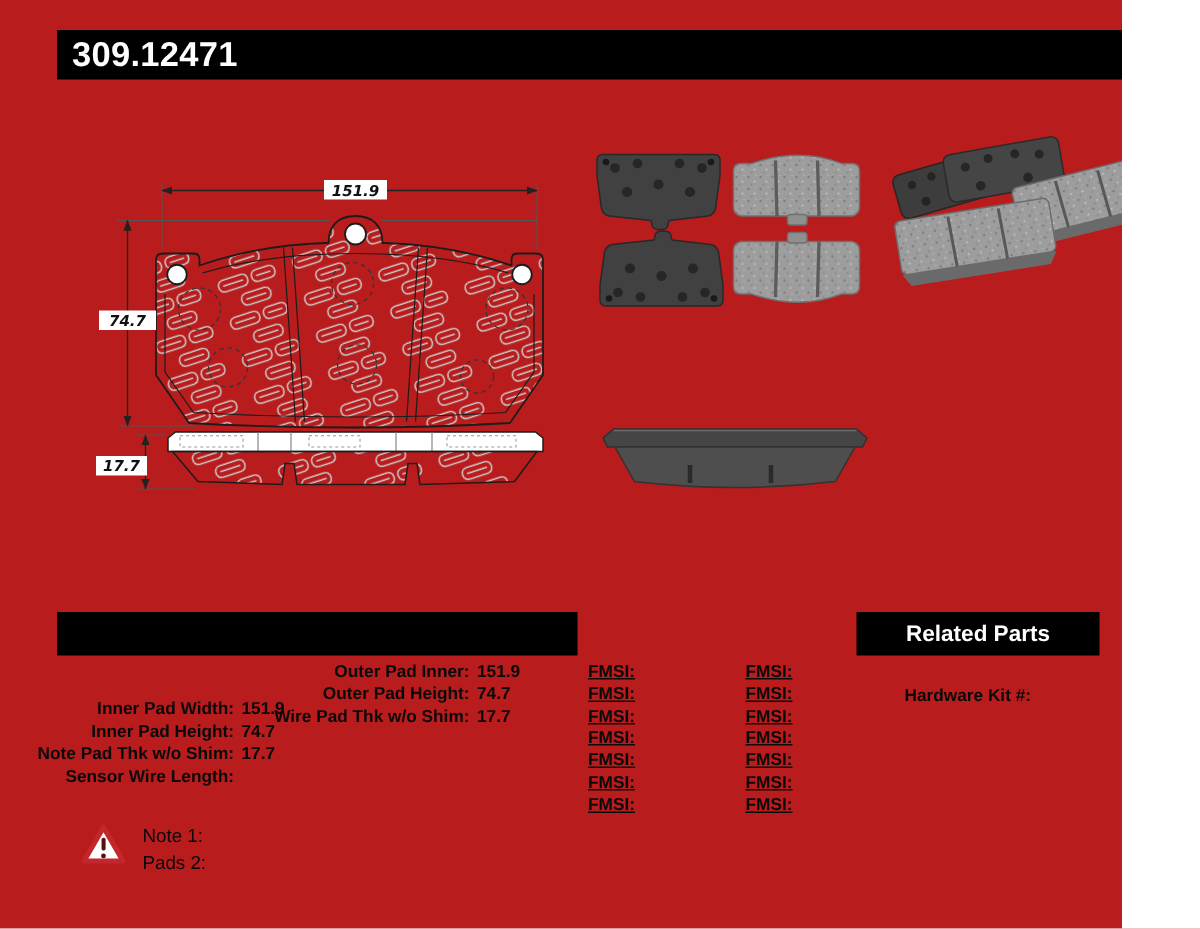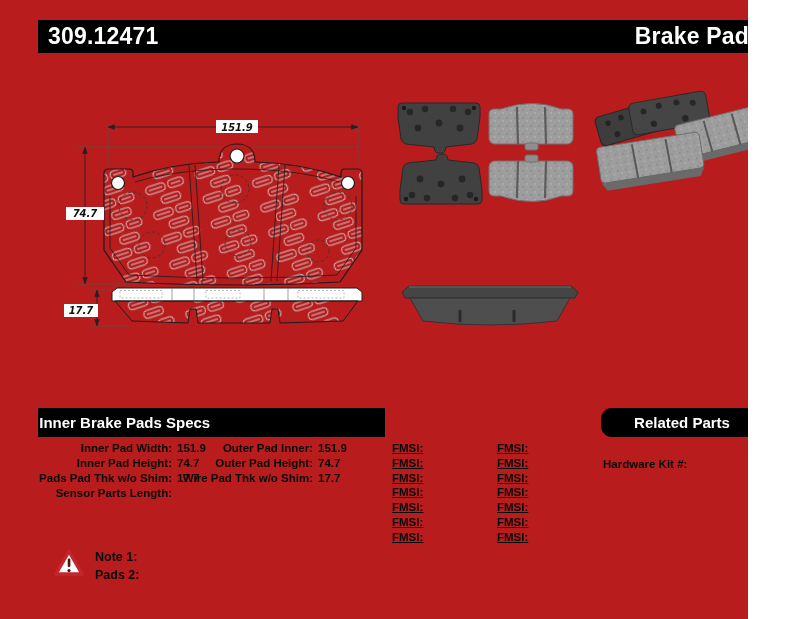--- a/index.html
+++ b/index.html
@@ -13,44 +13,44 @@
   .topbar { left:38px; top:20px; width:725px; height:33px; background:#000;
             color:#fff; display:flex; justify-content:space-between; align-items:center;
             font-weight:bold; font-size:23px; padding:0 14px 0 10px; letter-spacing:.2px; }
 
   
   .th-bar { top:408px; height:29px; background:#000; color:#fff; font-weight:bold;
             font-size:15px; line-height:29px; text-align:center; }
   .bar-specs   { left:38px;  width:347px; display:flex; }
   .bar-specs span { width:50%; }
   .bar-fmsi    { left:390px; width:206px; }
-  .bar-related { left:601px; width:162px;border-radius:11px; }
+  .bar-related { left:571px; width:162px; }
 
   
   .spec-col { top:442px; }
-  .inner-col { left:48px; }
+  .inner-col { left:32px;margin-top:25px; }
   .outer-col { left:180px; }
   .spec-row { display:flex; height:15px; align-items:baseline;
               font-size:11.5px; font-weight:bold; white-space:nowrap; }
   .spec-label { width:124px; display:flex; justify-content:flex-end; }
   .outer-col .spec-label { width:133px; }
   .spec-value { margin-left:5px; }
 
   
   .fmsi-col { left:392px; top:442px; }
   .fmsi-row { display:flex; height:14.8px; font-size:11.5px; font-weight:bold;text-decoration:underline; }
   .fmsi-left { width:105px; }
 
   
   .related-col { left:603px; top:458px; font-size:11.5px; font-weight:bold; }
 
   
   .warn { left:54px; top:549px; width:30px; height:28px; }
   .notes { left:95px; top:550px; }
-  .notes div { font-size:12.5px; font-weight:bold; height:18px; }
+  .notes div { font-size:12.5px; font-weight:normal; height:18px; }
 
   
   .drawing { left:60px; top:102px; width:320px; height:240px; }
   .photo-flat  { left:393px; top:92px;  width:184px; height:116px; }
   .photo-angle { left:582px; top:88px;  width:180px; height:110px; }
   .photo-edge  { left:398px; top:281px; width:184px; height:52px; }
 
   .dim { font-family:"DejaVu Sans", sans-serif; font-style:italic; font-weight:bold;
          font-size:10px; fill:#111; }
 </style>
@@ -79,21 +79,20 @@
         <circle cx="2" cy="2" r="0.8" fill="#7d7d7d"></circle>
         <circle cx="6" cy="5" r="0.7" fill="#c2c2c2"></circle>
         <circle cx="4" cy="7" r="0.6" fill="#858585"></circle>
         <circle cx="7" cy="1" r="0.5" fill="#b5b5b5"></circle>
       </pattern>
     </defs>
   </svg>
 
   <div class="abs topbar">
     <span>309.12471</span>
-    <span>Brake Pad</span>
   </div>
 
   <svg class="abs drawing" viewBox="0 0 320 240">
 
     <path d="M18,45 L160,45 M194,45 L298,45" stroke="#555" stroke-width="0.7" fill="none"></path>
 
     <path d="M44,94 L44,71 Q44,67 49,67 L69,67 Q73,67 73,71 L73,75
              C96,67 126,61 157,60 L159,60
              C159,48 166,42 177,42 C188,42 195,48 195,60 L197,60
              C228,61 258,67 281,75 L281,71 Q281,67 285,67 L297,67 Q302,67 302,71 L302,94
@@ -208,39 +207,38 @@
   </svg>
 
   <svg class="abs photo-edge" viewBox="0 0 184 52">
     <path d="M4,11 L11,5 L173,5 L180,11 L177,17 L7,17 Z" fill="#454545" stroke="#303030"></path>
     <path d="M11,6 L173,6" stroke="#6b6b6b" stroke-width="1"></path>
     <path d="M12,17 L172,17 L159,40 Q92,48 25,40 Z" fill="#4e4e4e" stroke="#333"></path>
     <path d="M62,29 L62,41 M116,29 L116,41" stroke="#2a2a2a" stroke-width="3"></path>
   </svg>
 
   <div class="abs th-bar bar-specs">
-    <span>Inner Brake Pads Specs</span>
   </div>
   <div class="abs th-bar bar-related">Related Parts</div>
 
   <div class="abs spec-col inner-col">
     <div class="spec-row">
       <span class="spec-label">Inner Pad Width:</span>
       <span class="spec-value">151.9</span>
     </div>
     <div class="spec-row">
       <span class="spec-label">Inner Pad Height:</span>
       <span class="spec-value">74.7</span>
     </div>
     <div class="spec-row">
-      <span class="spec-label">Pads Pad Thk w/o Shim:</span>
+      <span class="spec-label">Note Pad Thk w/o Shim:</span>
       <span class="spec-value">17.7</span>
     </div>
     <div class="spec-row">
-      <span class="spec-label">Sensor Parts Length:</span>
+      <span class="spec-label">Sensor Wire Length:</span>
       <span class="spec-value"></span>
     </div>
   </div>
 
   <div class="abs spec-col outer-col">
     <div class="spec-row">
       <span class="spec-label">Outer Pad Inner:</span>
       <span class="spec-value">151.9</span>
     </div>
     <div class="spec-row">

